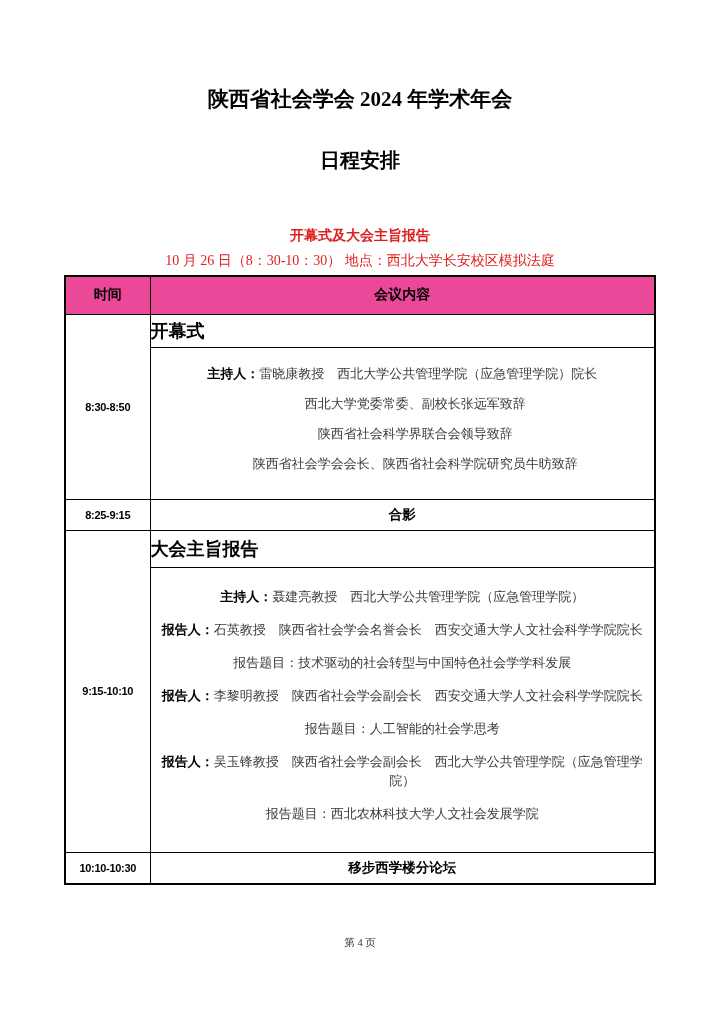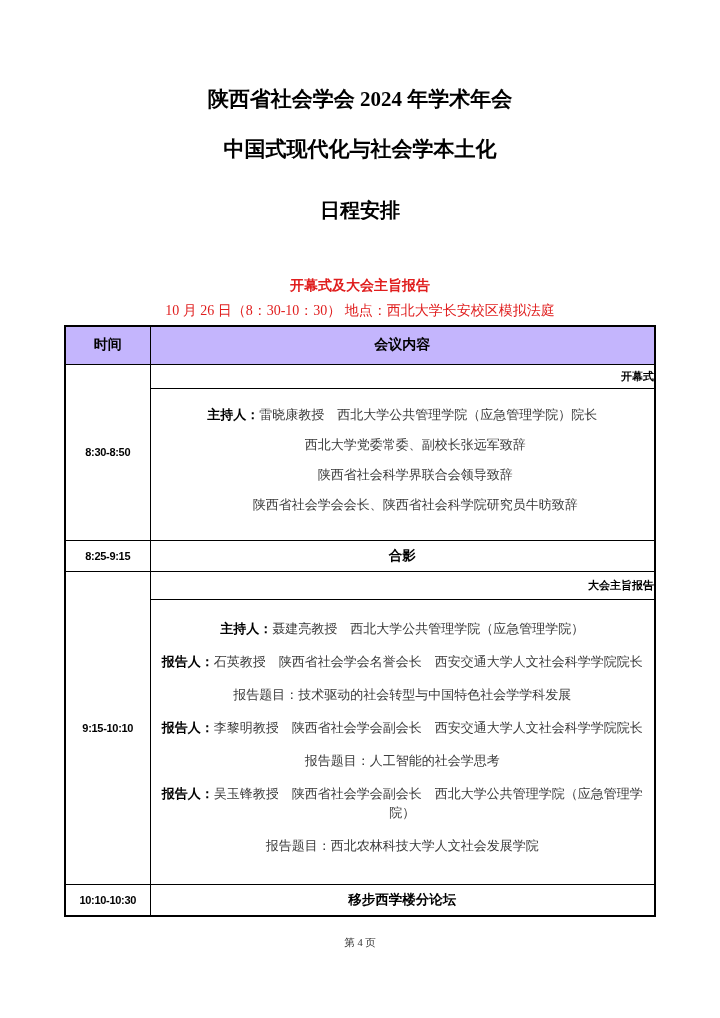--- a/index.html
+++ b/index.html
@@ -66,43 +66,43 @@
     margin: 5px auto 0 auto;
     border-collapse: collapse;
     border: 2px solid #000;
     table-layout: fixed;
   }
   table.agenda th, table.agenda td {
     border: 1px solid #000;
   }
   th.col-time { width: 85px; }
   table.agenda th {
-    background: #c4b5fd;
+    background: #ec4899;
     font-size: 14px;
     font-weight: bold;
     color: #000;
     height: 38px;
     text-align: center;
     vertical-align: middle;
   }
   td.time-cell {
     text-align: center;
     vertical-align: middle;
     font-weight: bold;
     font-size: 11px;
     color: #000;
     font-family: "Liberation Sans", "DejaVu Sans", sans-serif;
     letter-spacing: -0.3px;
   }
   td.content-cell { padding: 0; vertical-align: top; }
   .subheader {
     border-bottom: 1px solid #000;
-    text-align: right;
+    text-align: left;
     font-weight: bold;
-    font-size: 11px;
+    font-size: 18px;
     color: #000;
     padding: 4px 0;
   }
   .subheader.tall { padding: 6px 0; }
   .center-line {
     text-align: center;
     font-weight: bold;
     font-size: 13.5px;
     color: #000;
     padding: 6px 0;
@@ -128,21 +128,20 @@
     font-size: 10.5px;
     color: #333;
   }
 </style>
 </head>
 <body>
 
 <div class="page">
 
   <div class="doc-title-1">陕西省社会学会 2024 年学术年会</div>
-  <div class="doc-title-2">中国式现代化与社会学本土化</div>
   <div class="schedule-heading">日程安排</div>
 
   <div class="session-heading">开幕式及大会主旨报告</div>
   <div class="session-datetime">10 月 26 日（8：30-10：30）  地点：西北大学长安校区模拟法庭</div>
 
   <table class="agenda">
     <tbody>
         <tr>
       <th class="col-time">时间</th>
       <th>会议内容</th>

